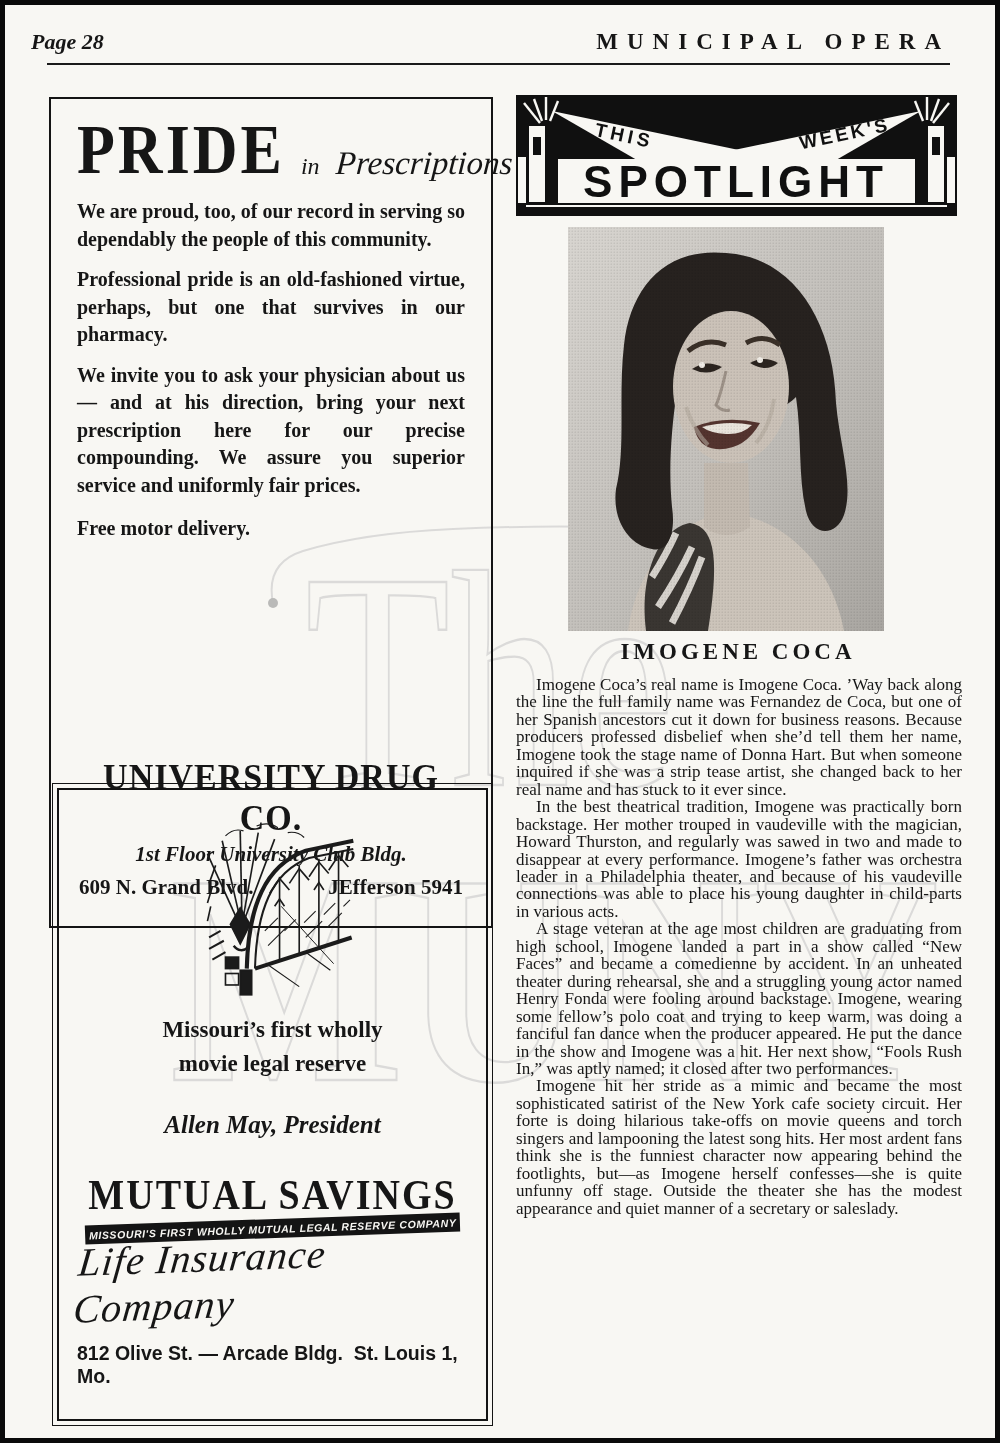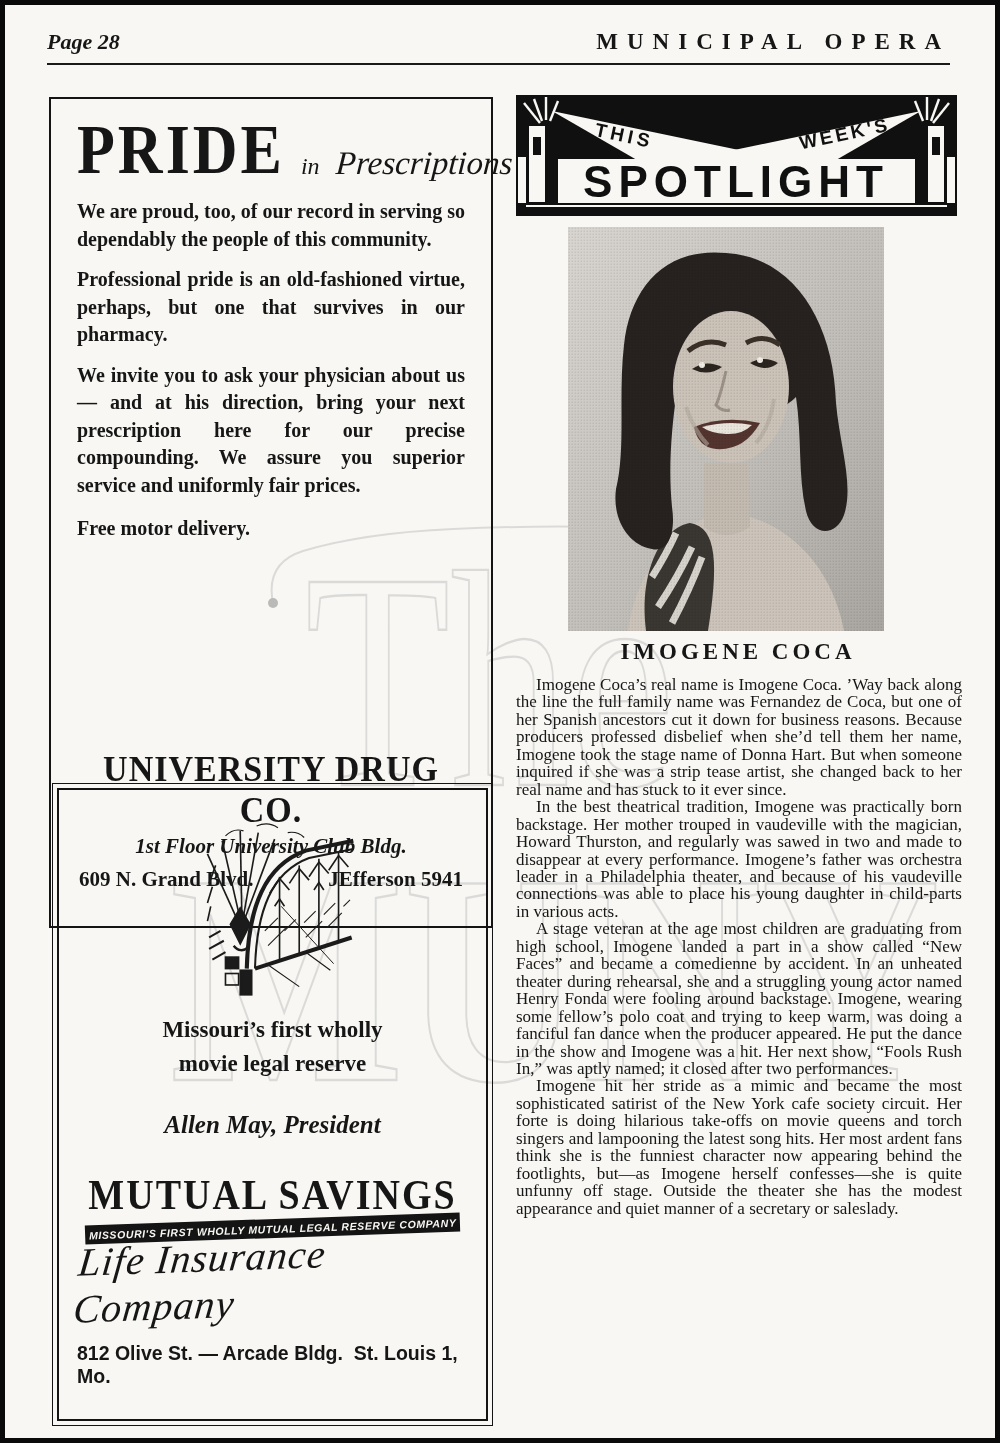--- a/index.html
+++ b/index.html
@@ -5,29 +5,29 @@
   html,body{margin:0;padding:0;background:#222;}
   #page{
     position:relative;width:1000px;height:1443px;margin:0 auto;
     background:#f8f7f3;color:#161616;overflow:hidden;
     border:5px solid #0a0a0a;box-sizing:border-box;
     font-family:"Liberation Serif","DejaVu Serif",serif;
   }
   
   .watermark{position:absolute;inset:0;z-index:1;pointer-events:none;}
   
-  .hdr{position:absolute;left:42px;right:45px;top:24px;z-index:2;
+  .hdr{position:absolute;left:26px;right:45px;top:24px;z-index:2;
        display:flex;justify-content:space-between;align-items:baseline;}
   .hdr-page{font-style:italic;font-weight:bold;font-size:22px;}
   .hdr-title{font-weight:bold;font-size:23px;letter-spacing:9px;}
   .hdr-rule{position:absolute;left:42px;right:45px;top:58px;height:2px;background:#1a1a1a;z-index:2;}
   
   .pride{position:absolute;left:44px;top:92px;width:444px;height:831px;z-index:2;
          border:2.5px solid #141414;box-sizing:border-box;
-         padding:20px 26px 34px 26px;display:flex;flex-direction:column;}
+         padding:20px 26px 26px 26px;display:flex;flex-direction:column;}
   .pride-head{display:flex;align-items:baseline;gap:16px;margin:2px 0 14px 0;}
   .pride-word{font-size:62px;font-weight:bold;letter-spacing:3px;line-height:1;
               transform:scaleY(1.12);transform-origin:left bottom;display:inline-block;}
   .pride-in{font-size:24px;font-style:italic;margin-top:32px;}
   .pride-script{font-size:33px;font-style:italic;transform:skewX(-4deg);display:inline-block;}
   .pride p{margin:0 0 13px 0;font-size:20px;line-height:27.5px;text-align:justify;font-weight:600;}
   .pride .free{margin-top:3px;text-align:left;}
   .drug-block{margin-top:auto;text-align:center;}
   .drug-name{font-size:34px;font-weight:bold;letter-spacing:1px;transform:scaleY(1.08);display:block;}
   .drug-floor{font-size:21px;font-weight:bold;font-style:italic;margin-top:6px;}

